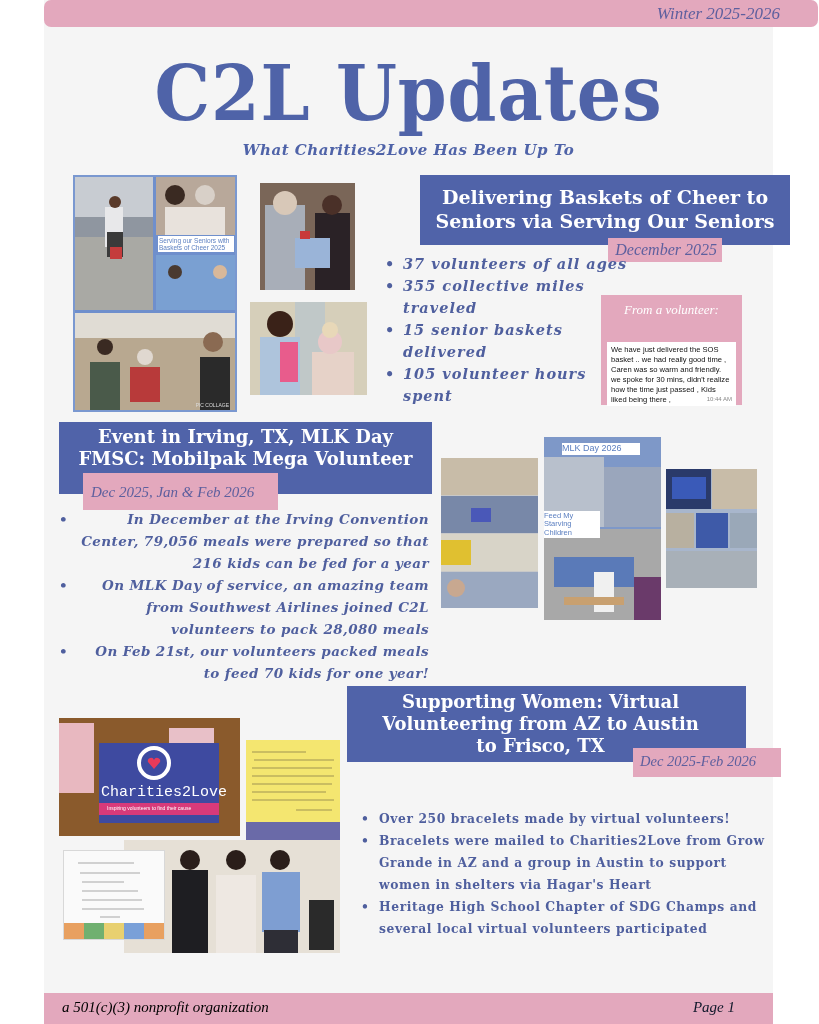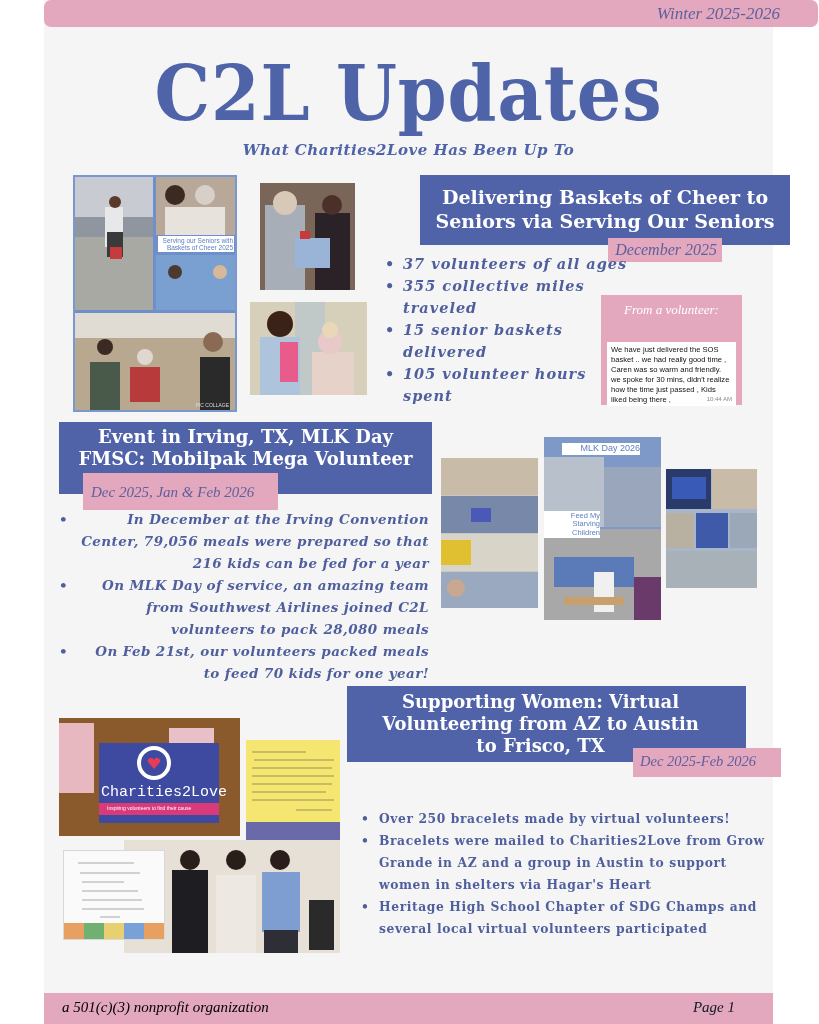--- a/index.html
+++ b/index.html
@@ -16,21 +16,21 @@
 
   .hdr { position:absolute; background:#5063a9; color:#ffffff; font-family:"DejaVu Serif", serif; font-weight:bold; text-align:center; box-sizing:border-box; }
   .date { position:absolute; background:#e3a8bd; color:#5d5f9e; font-family:"Liberation Serif", serif; font-style:italic; font-size:16px; box-sizing:border-box; }
 
   ul.bul { position:absolute; margin:0; padding:0; list-style:none; color:#4f5f9e; font-family:"DejaVu Serif", serif; font-weight:bold; }
   ul.bul li { position:relative; padding-left:20px; }
   ul.bul li::before { content:"•"; position:absolute; left:2px; top:0; }
   .ital { font-style:italic; }
 
   .photo { position:absolute; overflow:hidden; box-sizing:border-box; }
-  .cap { position:absolute; background:#ffffff; color:#5b7fc0; font-family:"Liberation Sans", sans-serif; text-align:right; line-height:1.1; }
+  .cap { position:absolute; background:#ffffff; color:#5b7fc0; font-family:"Liberation Sans", sans-serif; text-align:left; line-height:1.1; }
 
   .quote { position:absolute; left:557px; top:295px; width:141px; height:110px; background:#e3a8bd; box-sizing:border-box; }
   .quote .qh { position:absolute; left:0; width:141px; top:7px; text-align:center; font-family:"Liberation Serif", serif; font-style:italic; font-size:13px; color:#ffffff; }
   .quote .qb { position:absolute; left:6px; top:33px; width:129px; height:64px; background:#ffffff; font-family:"Liberation Sans", sans-serif; font-size:7.6px; line-height:10px; color:#111; padding:3px 4px; box-sizing:border-box;margin-top:14px; }
   .quote .qt { position:absolute; right:4px; bottom:2px; font-size:6px; color:#888; }
 </style>
 </head>
 <body>
 
 <div class="page">

